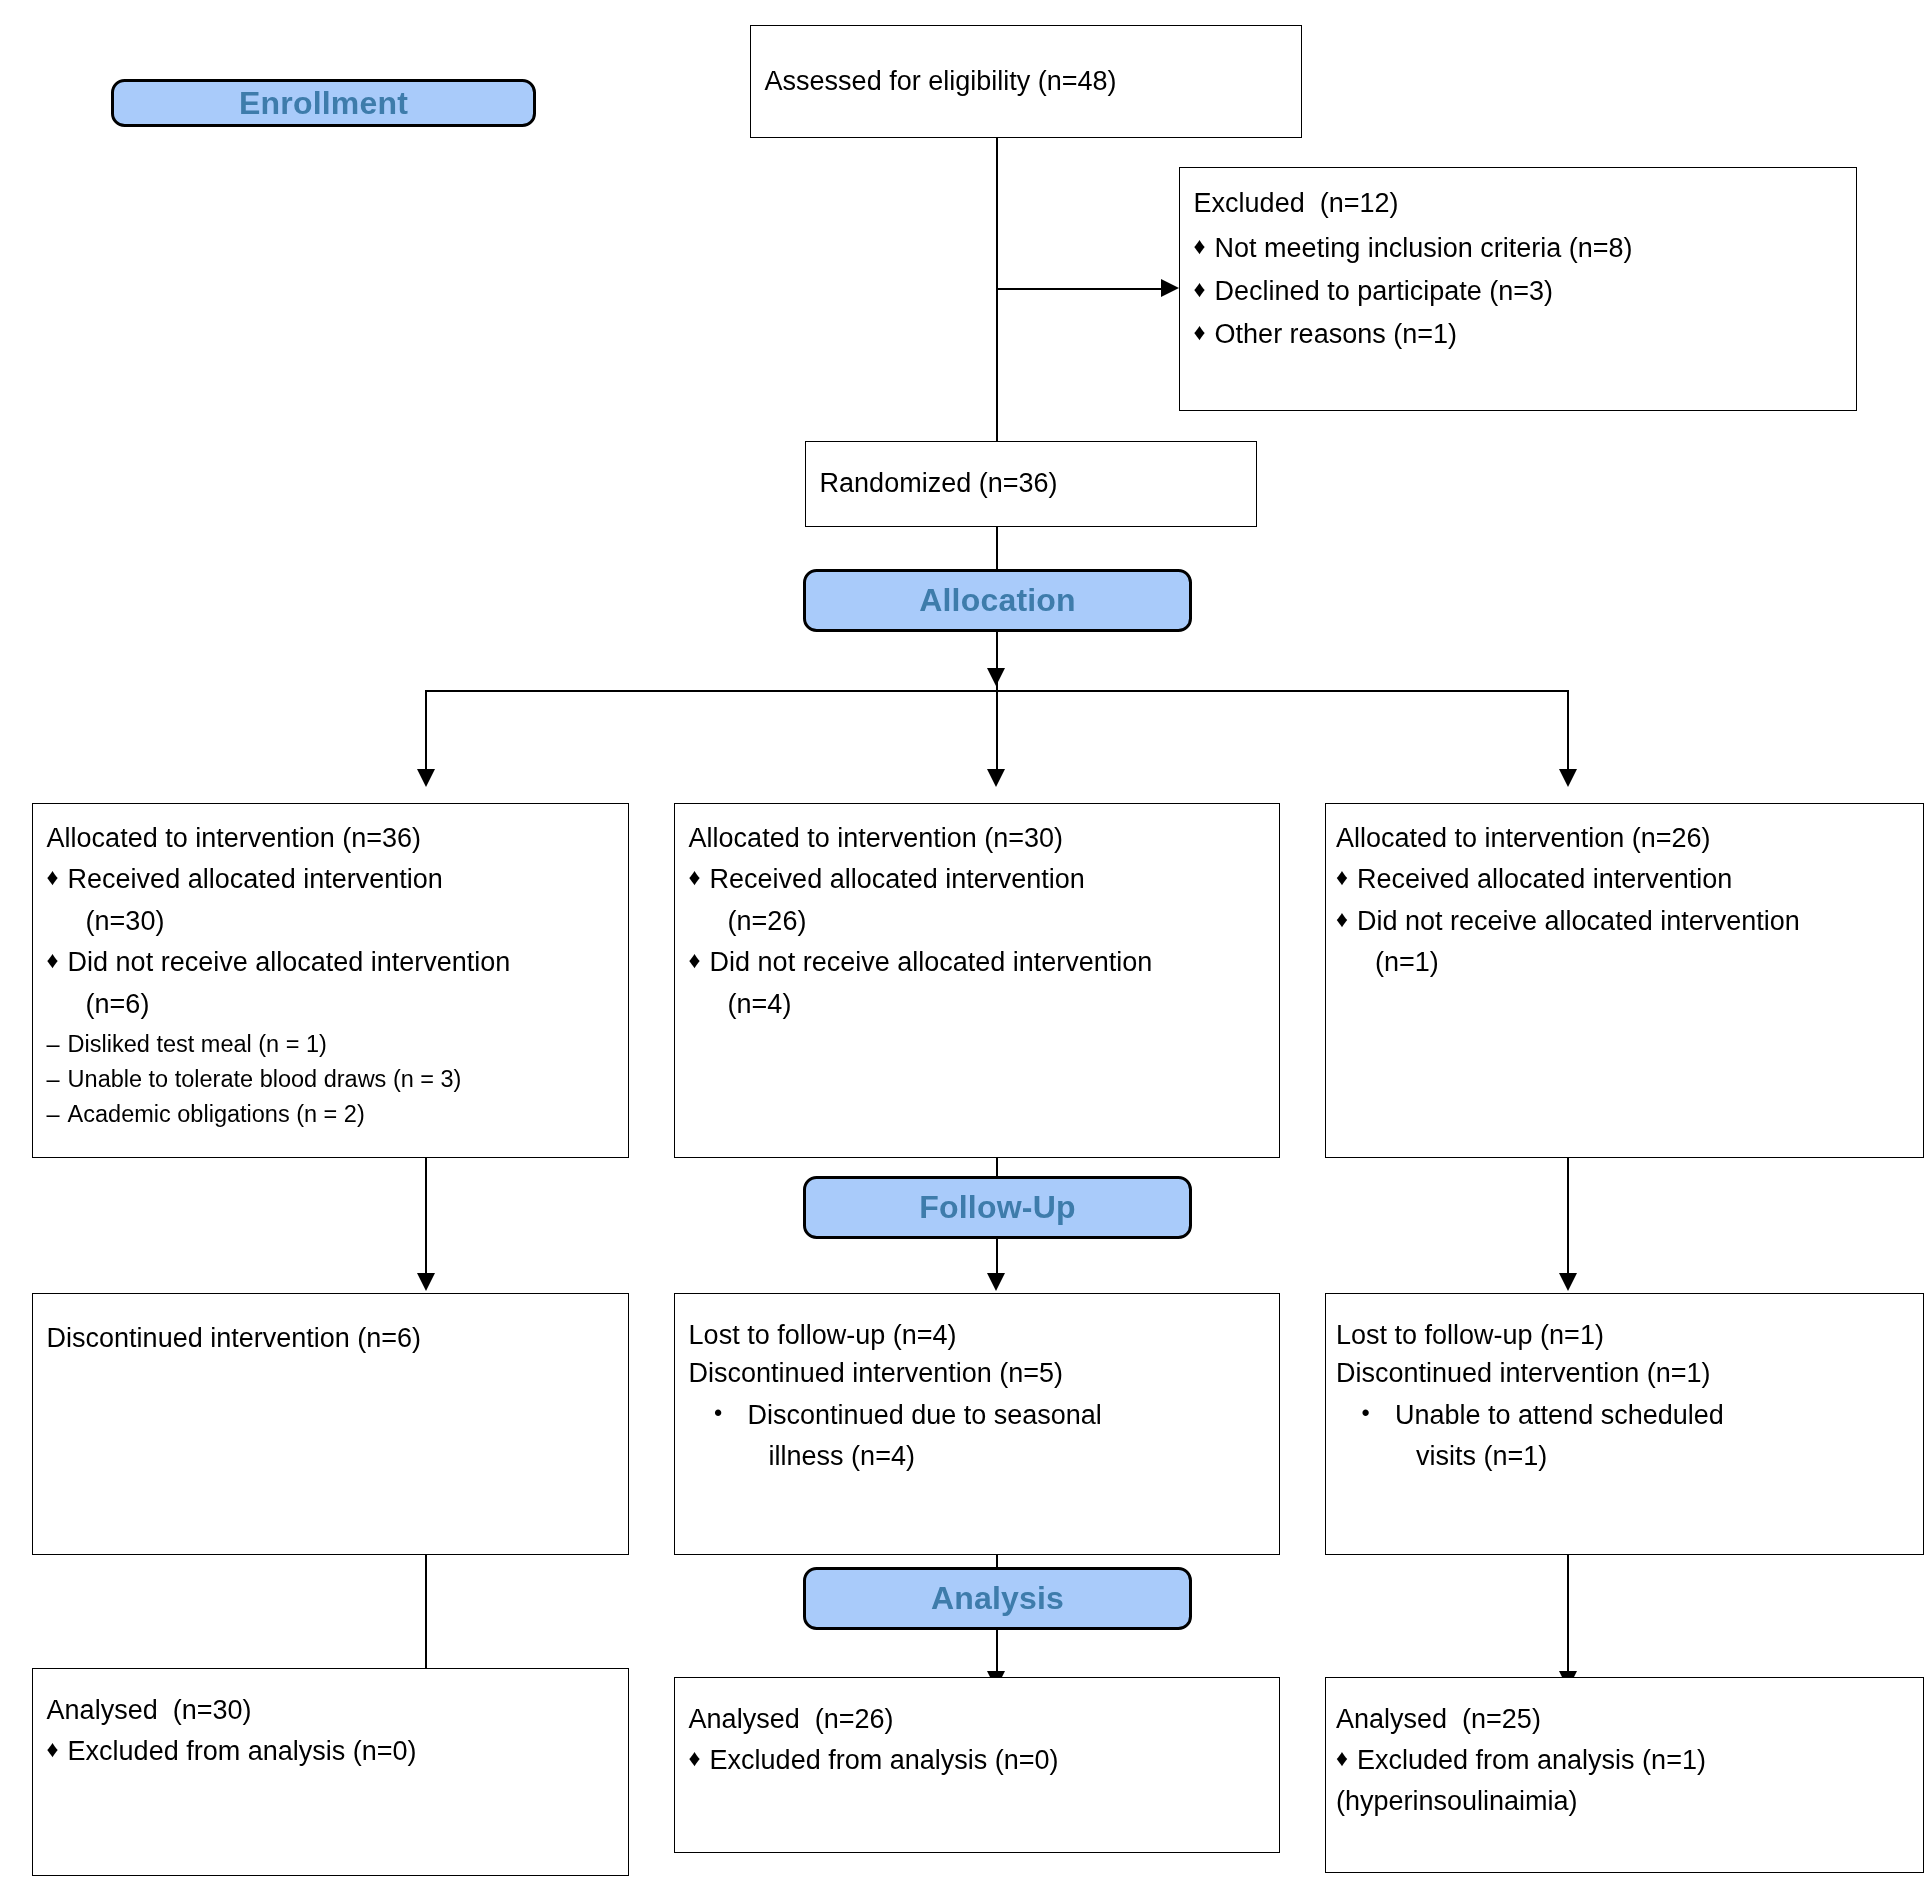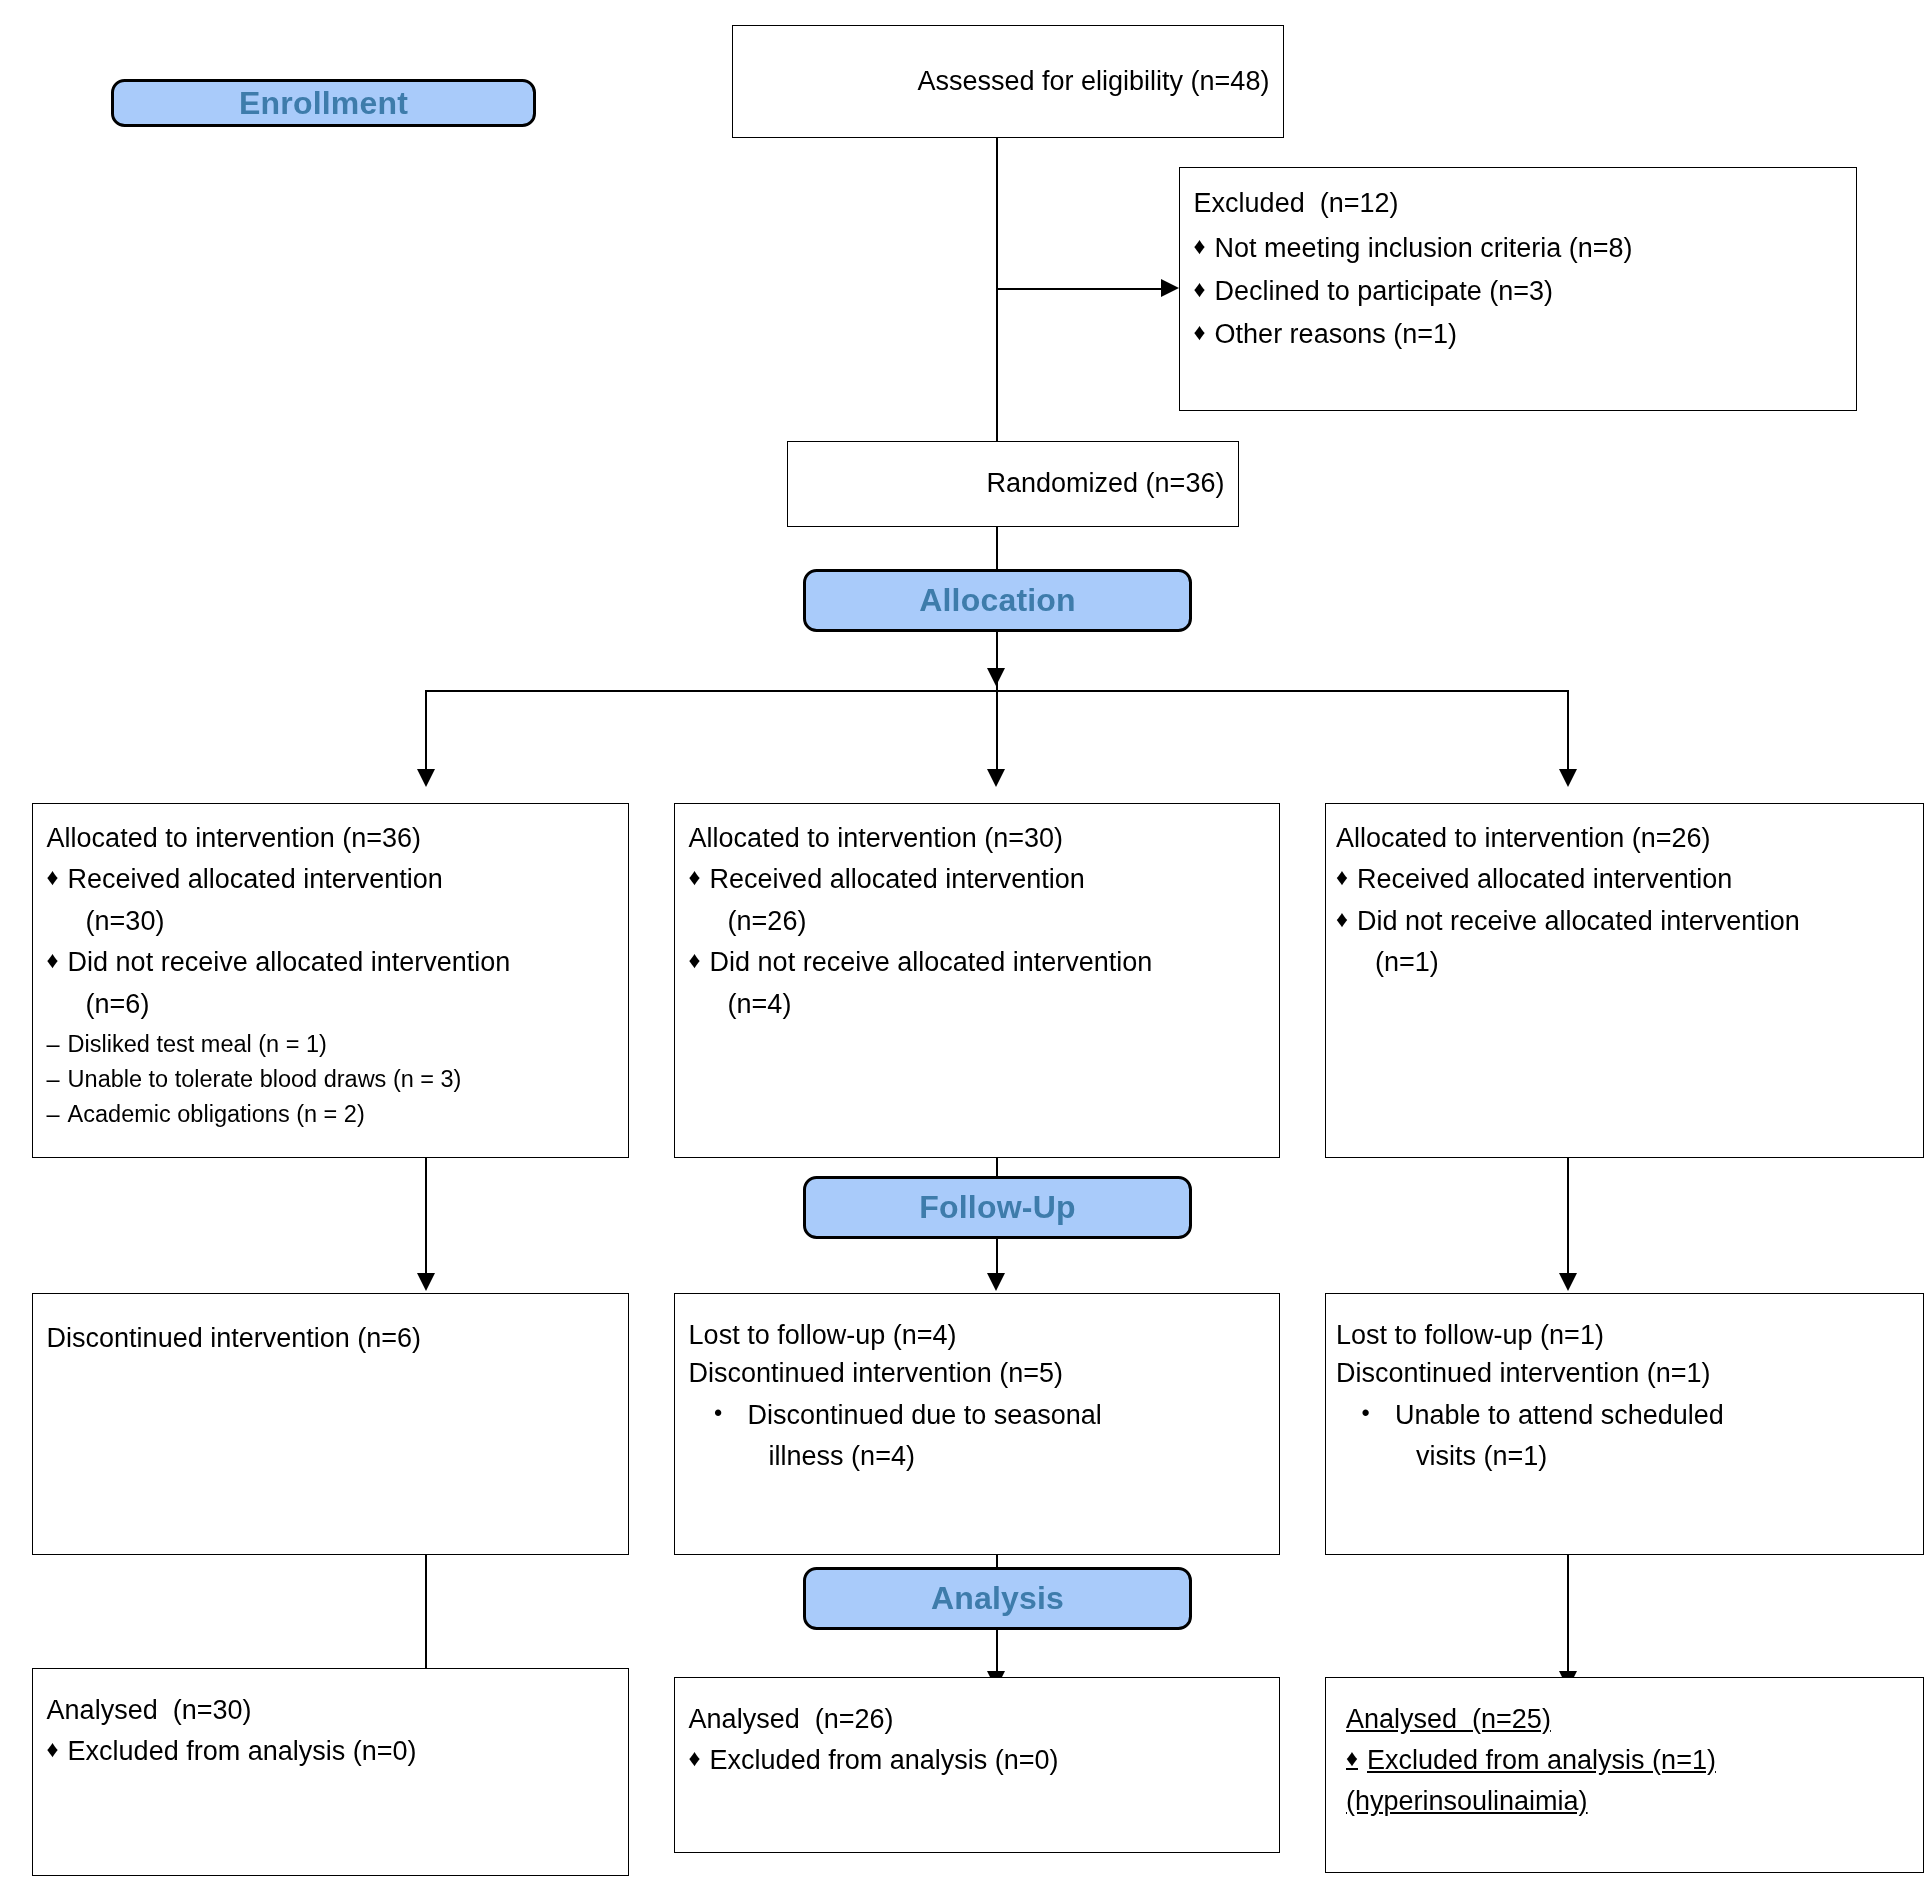--- a/index.html
+++ b/index.html
@@ -26,21 +26,22 @@
   .box .line{
     font-size:27px;
     line-height:1.30;
     white-space:pre;
   }
 
   .center{
     text-align:center;
     display:flex;
     align-items:center;
-    justify-content:flex-end;
+    justify-content:flex-start;
+    margin-left:18px;
   }
 
   
   .bul{
     display:flex;
     align-items:flex-start;
     font-size:27px;
     line-height:1.30;
   }
   .bul .gl{
@@ -259,21 +260,21 @@
   </div>
 
   <div class="box" style="left:674px;top:1677px;width:606px;height:176px;padding-top:23.5px;">
     <div class="line">Analysed  (n=26)</div>
     <div class="bul" style="margin-top:6.3px;">
       <span class="gl">♦</span>
       <span class="tx">Excluded from analysis (n=0)</span>
     </div>
   </div>
 
-  <div class="box" style="left:1325px;top:1677px;width:599px;height:196px;padding-top:23.5px;padding-left:20px;text-decoration:underline;">
+  <div class="box" style="left:1325px;top:1677px;width:599px;height:196px;padding-top:23.5px;padding-left:10px;">
     <div class="line">Analysed  (n=25)</div>
     <div class="bul" style="margin-top:6.3px;">
       <span class="gl">♦</span>
       <span class="tx">Excluded from analysis (n=1)</span>
     </div>
     <div class="line" style="margin-top:6.3px;">(hyperinsoulinaimia)</div>
   </div>
 
 </div>
 

